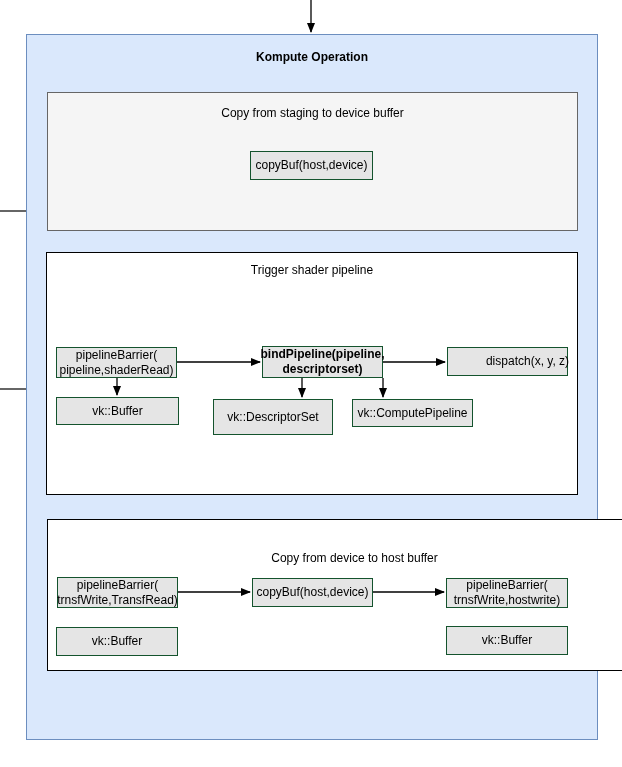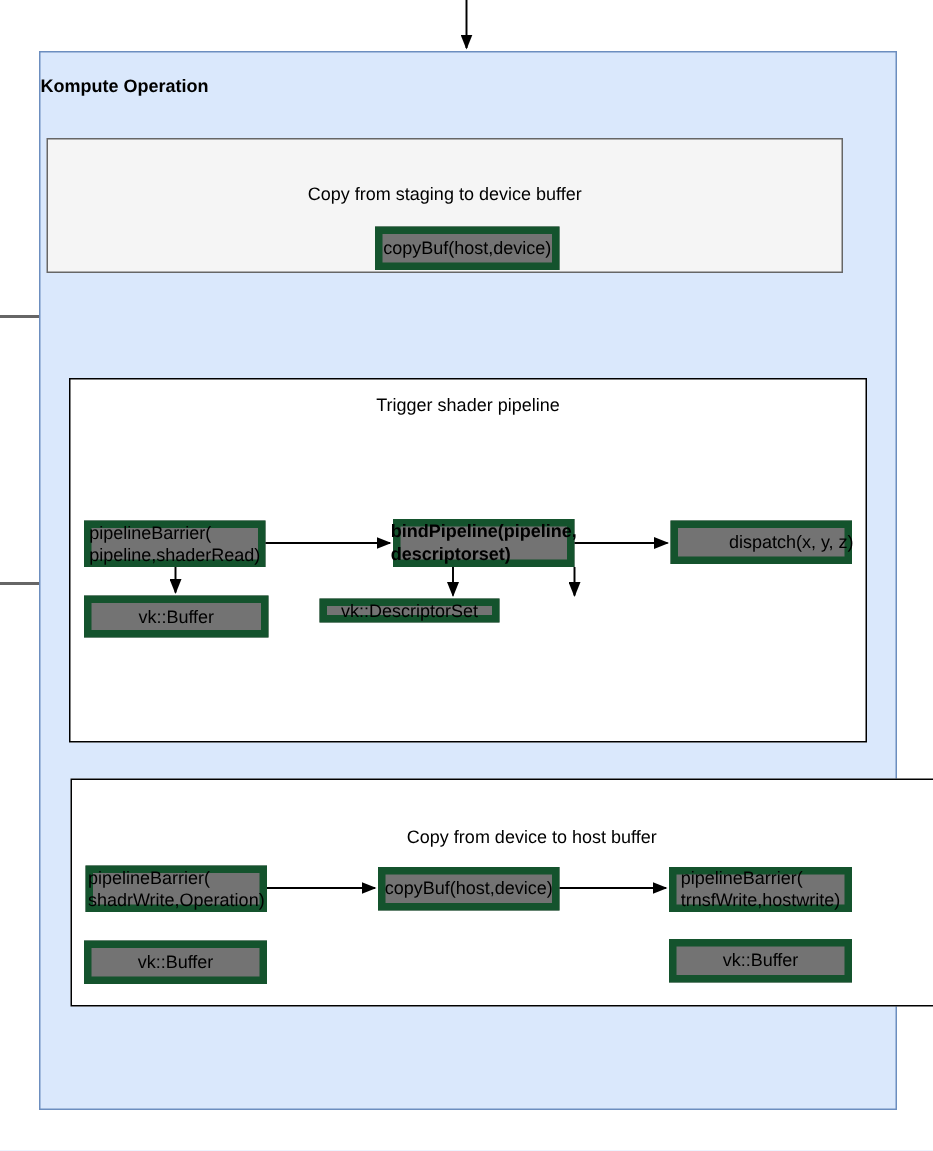--- a/index.html
+++ b/index.html
@@ -5,44 +5,44 @@
   html,body{margin:0;padding:0;}
   body{
     width:622px;height:767px;position:relative;background:#ffffff;
     font-family:"Liberation Sans",sans-serif;color:#000000;overflow:hidden;
   }
   .abs{position:absolute;box-sizing:border-box;}
   .container{
     background:#dae8fc;border:1.5px solid #6c8ebf;
   }
   .container-title{
-    text-align:left;padding-top:15px;font-size:12px;font-weight:bold;line-height:15px;
+    text-align:center;padding-top:15px;font-size:12px;font-weight:bold;line-height:15px;
   }
   .section{font-size:12px;line-height:15px;text-align:center;}
   .section.gray{background:#f5f5f5;border:1px solid #666666;}
   .section.white{background:#ffffff;border:1.5px solid #000000;}
   .section-title{display:block;}
   .node{
-    background:#737373;border:5px solid #14532d;
+    background:#e5e5e5;border:1px solid #14532d;
     display:flex;align-items:center;justify-content:center;
-    font-size:12px;line-height:15px;
+    font-size:12px;line-height:15px;text-align:center;
   }
   .node .ln{display:block;white-space:nowrap;}
   .overlay{position:absolute;left:0;top:0;pointer-events:none;}
 </style>
 </head>
 <body>
 
 <div class="abs" style="left:0;top:0;width:622px;height:767px;">
 
   <div class="abs container" style="left:26px;top:34px;width:572px;height:706px;">
     <div class="container-title">Kompute Operation</div>
   </div>
 
-  <div class="abs section gray" style="left:31px;top:92px;width:531px;height:90px;padding-top:29px;">
+  <div class="abs section gray" style="left:47px;top:92px;width:531px;height:139px;padding-top:13px;">
     <span class="section-title">Copy from staging to device buffer</span>
   </div>
 
   <div class="abs section white" style="left:46px;top:252px;width:532px;height:243px;padding-top:10px;">
     <span class="section-title">Trigger shader pipeline</span>
   </div>
 
   <div class="abs section white" style="left:47px;top:519px;width:615px;height:152px;padding-top:31px;">
     <span class="section-title">Copy from device to host buffer</span>
   </div>
@@ -66,29 +66,32 @@
   </div>
 
   <div class="abs node" style="left:447px;top:347px;width:121px;height:29px;padding-left:40px;">
     <span class="ln">dispatch(x, y, z)</span>
   </div>
 
   <div class="abs node" style="left:56px;top:397px;width:123px;height:28px;">
     <span class="ln">vk::Buffer</span>
   </div>
 
-  <div class="abs node" style="left:213px;top:399px;width:120px;height:16px;">
+  <div class="abs node" style="left:213px;top:399px;width:120px;height:36px;">
     <span class="ln">vk::DescriptorSet</span>
   </div>
 
+  <div class="abs node" style="left:352px;top:399px;width:121px;height:28px;">
+    <span class="ln">vk::ComputePipeline</span>
+  </div>
 
   <div class="abs node" style="left:57px;top:577px;width:121px;height:31px;">
     <div>
       <span class="ln">pipelineBarrier(</span>
-      <span class="ln">shadrWrite,Operation)</span>
+      <span class="ln">trnsfWrite,TransfRead)</span>
     </div>
   </div>
 
   <div class="abs node" style="left:252px;top:578px;width:121px;height:29px;">
     <span class="ln">copyBuf(host,device)</span>
   </div>
 
   <div class="abs node" style="left:446px;top:578px;width:122px;height:30px;">
     <div>
       <span class="ln">pipelineBarrier(</span>

